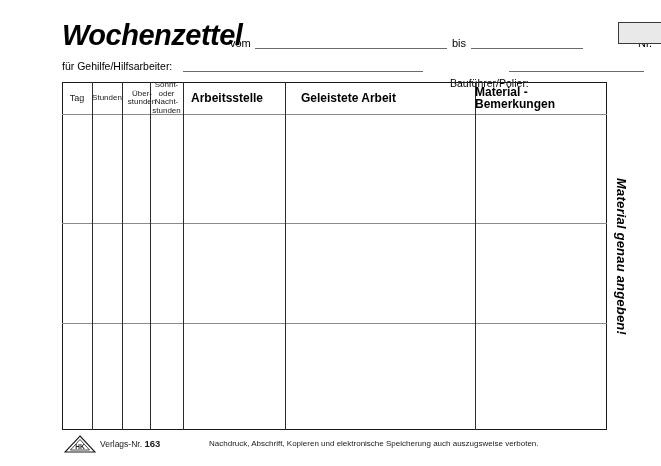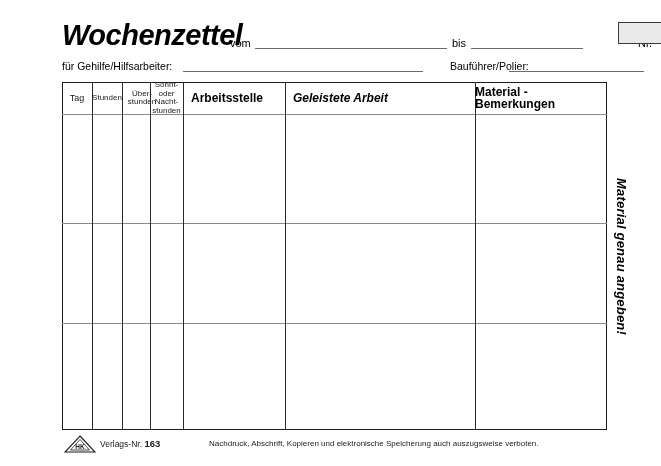--- a/index.html
+++ b/index.html
@@ -111,21 +111,21 @@
     position: absolute;
     left: 121px;
     top: 11px;
     width: 240px;
     height: 0;
     border-bottom: 1px solid #6b6b6b;
   }
   .lbl-bauf {
     position: absolute;
     left: 362px;
-    top: 0;
+    top: 17px;
     font-size: 10.5px;
     line-height: 12px;
     white-space: nowrap;
     padding-left: 26px;
   }
   .rule-bauf {
     position: absolute;
     left: 447px;
     top: 11px;
     width: 135px;
@@ -334,21 +334,21 @@
         </div>
         <div class="hcell center" style="left: 88px; width: 33px; height: 32px; padding-left: 0px;">
           <div class="hcell-txt-sm">Sonnt-
 oder
 Nacht-
 stunden</div>
         </div>
         <div class="hcell" style="left: 121px; width: 102px; height: 32px; padding-left: 8px;">
           <div class="hcell-txt-bold">Arbeitsstelle</div>
         </div>
-        <div class="hcell" style="left: 223px; width: 190px; height: 32px; padding-left: 8px; font-style: italic;">
+        <div class="hcell" style="left: 223px; width: 190px; height: 32px; padding-left: 16px;">
           <div class="hcell-txt-bold">Geleistete Arbeit</div>
         </div>
         <div class="hcell" style="left: 413px; width: 132px; height: 32px; ">
           <div class="hcell-txt-bold">Material - Bemerkungen</div>
         </div>
       </div>
   </div>
 
   <div class="side-note">
     <div class="side-note-inner">Material genau angeben!</div>

